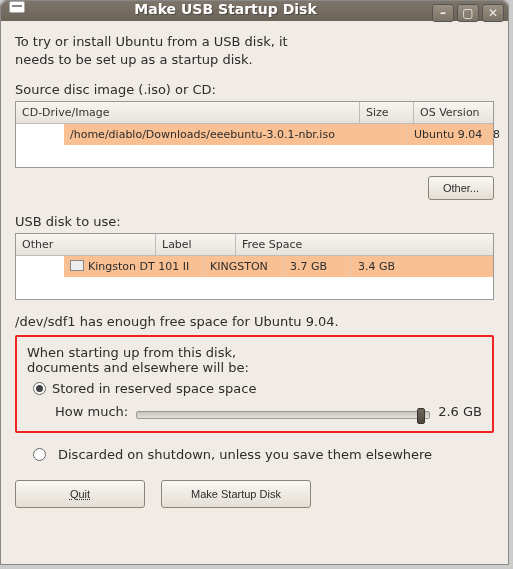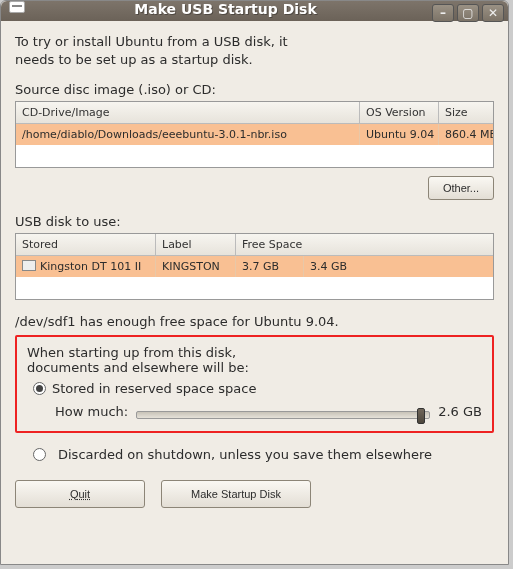--- a/index.html
+++ b/index.html
@@ -68,21 +68,21 @@
   }
   .table .thead { display: flex; background: linear-gradient(to bottom,#f7f5f0,#e6e2da); }
   .table .th {
     padding: 4px 6px;
     border-right: 1px solid #bbb;
     border-bottom: 1px solid #bbb;
     font-weight: normal;
     color: #333;
   }
   .table .th:last-child { border-right: none; }
-  .table .row { display: flex; }
+  .table .row { display: flex; margin-left: 48px; }
   .table .td { padding: 4px 6px; border-right: 1px solid #e8c8a8; overflow: hidden; white-space: nowrap; }
   .table .td:last-child { border-right: none; }
   .sel-row { background: #f9c093; }
   .blank-row { height: 22px; }
   .src-c0 { flex: 0 0 344px; }
   .src-c1 { flex: 0 0 79px; }
   .src-c2 { flex: 1; }
   .right-row { display: flex; justify-content: flex-end; margin-top: 8px; margin-bottom: 14px; }
   .btn {
     background: linear-gradient(to bottom,#faf8f3,#e3ded5);
@@ -158,39 +158,39 @@
 
     <div class="intro">
       <div>To try or install Ubuntu from a USB disk, it</div>
       <div>needs to be set up as a startup disk.</div>
     </div>
 
     <div class="section-label">Source disc image (.iso) or CD:</div>
     <div class="table">
       <div class="thead">
         <div class="th src-c0">CD-Drive/Image</div>
+        <div class="th src-c2">Size</div>
         <div class="th src-c1">OS Version</div>
-        <div class="th src-c2">Size</div>
       </div>
       <div class="row sel-row">
         <div class="td src-c0">/home/diablo/Downloads/eeebuntu-3.0.1-nbr.iso</div>
         <div class="td src-c1">Ubuntu 9.04</div>
         <div class="td src-c2">860.4 MB</div>
       </div>
       <div class="row blank-row"></div>
     </div>
 
     <div class="right-row">
       <button class="btn">Other...</button>
     </div>
 
     <div class="section-label">USB disk to use:</div>
     <div class="table">
       <div class="thead">
-        <div class="th usb-c0">Stored</div>
+        <div class="th usb-c0">Other</div>
         <div class="th usb-c1">Label</div>
         <div class="th usb-c3">Free Space</div>
       </div>
       <div class="row sel-row">
         <div class="td usb-c0"><span class="disk-ico"></span><span>Kingston DT 101 II</span></div>
         <div class="td usb-c1">KINGSTON</div>
         <div class="td usb-c2">3.7 GB</div>
         <div class="td usb-c3">3.4 GB</div>
       </div>
       <div class="row blank-row"></div>

